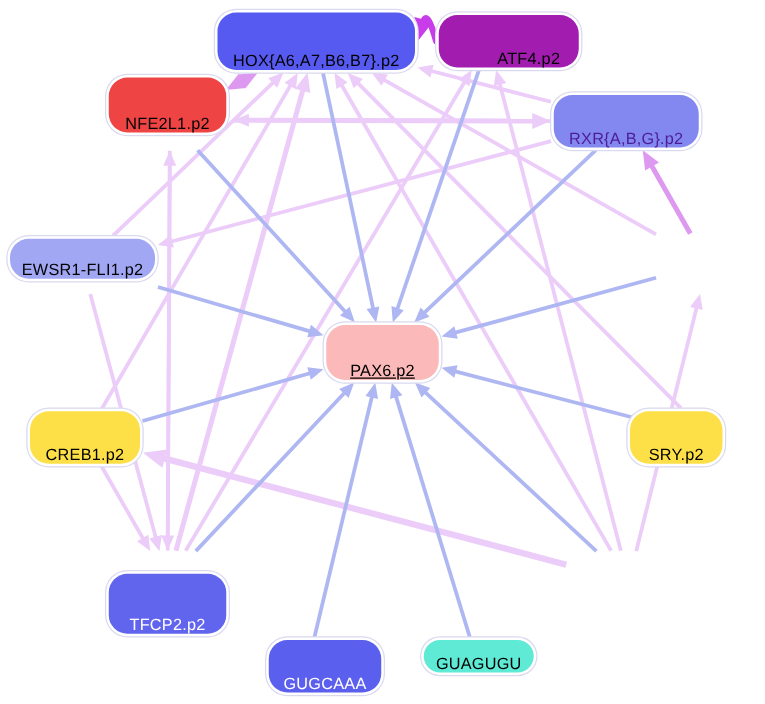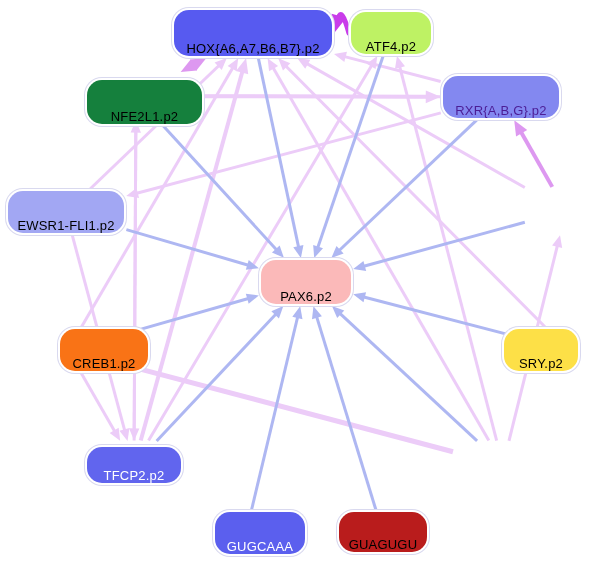--- a/index.html
+++ b/index.html
@@ -159,43 +159,43 @@
         <polygon points="180.655,71.955 190.82782763140852,59.20848761497281 196.89630536625674,70.47851769397666" fill="#dd98f0"></polygon>
       </g>
       <g>
         <path d="M 348.91 33 Q 341.55 6 338.1349469080439 18.528048027556377" stroke="#c93cea" stroke-width="5" fill="none" stroke-linecap="round"></path>
         <polygon points="334.19,33 331.59148062361453,13.634884532992078 346.2563919556908,17.632430733143227" fill="#c93cea"></polygon>
       </g>
     </svg>
 <div class="node" style="left: 174px; top: 10px; width: 158px; height: 46px; background: rgb(87, 90, 240); color: rgb(0, 0, 0);">
       <span>HOX{A6,A7,B6,B7}.p2</span>
     </div>
-    <div class="node" style="left: 351px; top: 12px; width: 80px; height: 42px; background: #bef264; color: rgb(0, 0, 0);">
+    <div class="node" style="left: 351px; top: 12px; width: 80px; height: 42px; background: #a21caf; color: rgb(0, 0, 0); padding-left: 32px;">
       <span>ATF4.p2</span>
     </div>
-    <div class="node" style="left: 87px; top: 80px; width: 115px; height: 44px; background: #15803d; color: rgb(0, 0, 0);">
+    <div class="node" style="left: 87px; top: 62px; width: 94px; height: 44px; background: #ef4444; color: rgb(0, 0, 0);">
       <span>NFE2L1.p2</span>
     </div>
     <div class="node" style="left: 443px; top: 76px; width: 116px; height: 42px; background: rgb(131, 136, 240); color: #4c1d95;">
       <span>RXR{A,B,G}.p2</span>
     </div>
-    <div class="node" style="left: 8px; top: 191px; width: 116px; height: 42px; background: rgb(162, 167, 243); color: rgb(0, 0, 0);">
+    <div class="node" style="left: 8px; top: 191px; width: 116px; height: 32px; background: rgb(162, 167, 243); color: rgb(0, 0, 0);">
       <span>EWSR1-FLI1.p2</span>
     </div>
-    <div class="node" style="left: 261px; top: 260px; width: 90px; height: 44px; background: rgb(251, 185, 185); color: rgb(0, 0, 0);">
+    <div class="node" style="left: 261px; top: 260px; width: 90px; height: 44px; background: rgb(251, 185, 185); color: rgb(0, 0, 0); text-decoration: underline;">
       <span>PAX6.p2</span>
     </div>
-    <div class="node" style="left: 24px; top: 329px; width: 88px; height: 42px; background: #f97316; color: rgb(0, 0, 0); margin-left: 36px;">
+    <div class="node" style="left: 24px; top: 329px; width: 88px; height: 42px; background: #fde047; color: rgb(0, 0, 0);">
       <span>CREB1.p2</span>
     </div>
     <div class="node" style="left: 504px; top: 329px; width: 74px; height: 42px; background: #fde047; color: rgb(0, 0, 0);">
       <span>SRY.p2</span>
     </div>
-    <div class="node" style="left: 87px; top: 447px; width: 94px; height: 36px; background: rgb(97, 101, 238); color: rgb(255, 255, 255);">
+    <div class="node" style="left: 87px; top: 459px; width: 94px; height: 48px; background: rgb(97, 101, 238); color: rgb(255, 255, 255);">
       <span>TFCP2.p2</span>
     </div>
     <div class="node" style="left: 201px; top: 512px; width: 90px; height: 42px; background: rgb(91, 95, 238); color: rgb(255, 255, 255); margin-left: 14px;">
       <span>GUGCAAA</span>
     </div>
-    <div class="node" style="left: 339px; top: 512px; width: 88px; height: 40px; background: #b91c1c; color: rgb(0, 0, 0);">
+    <div class="node" style="left: 339px; top: 512px; width: 88px; height: 26px; background: #5eead4; color: rgb(0, 0, 0);">
       <span>GUAGUGU</span>
     </div>
   </div>
 
 </body></html>

